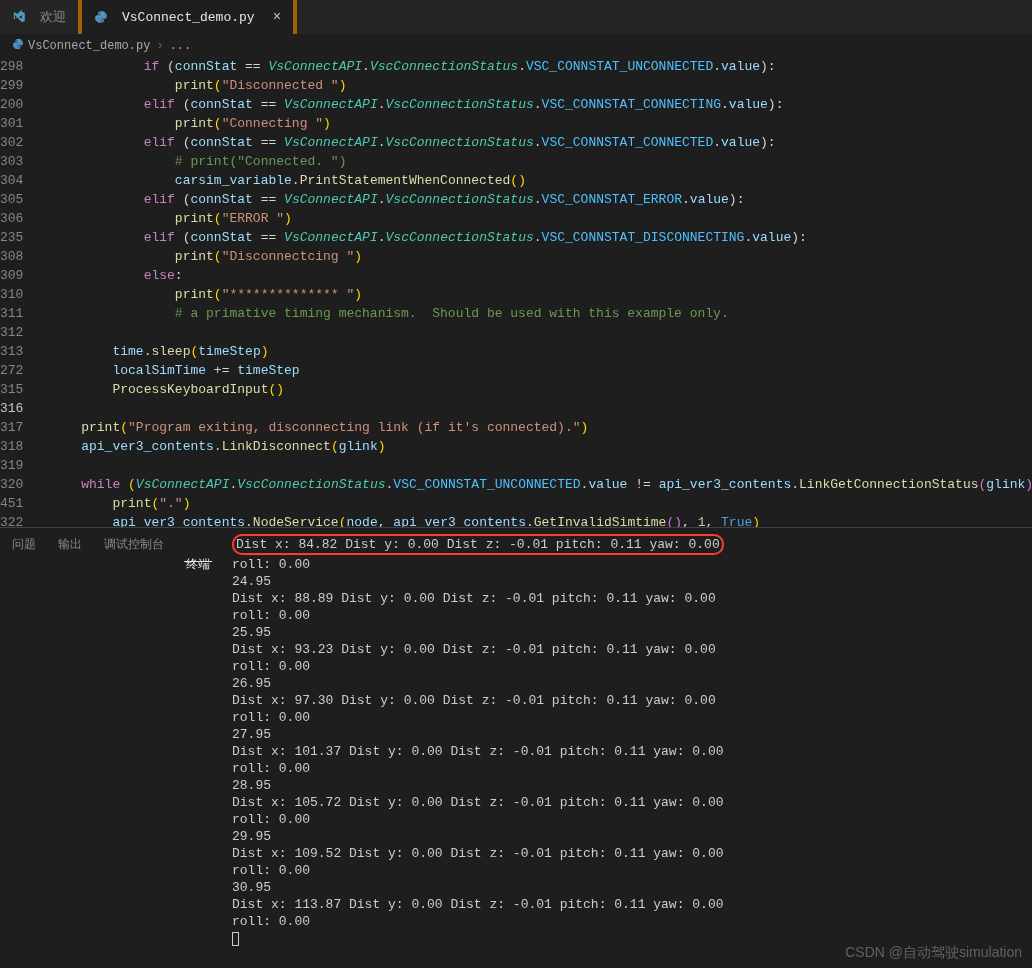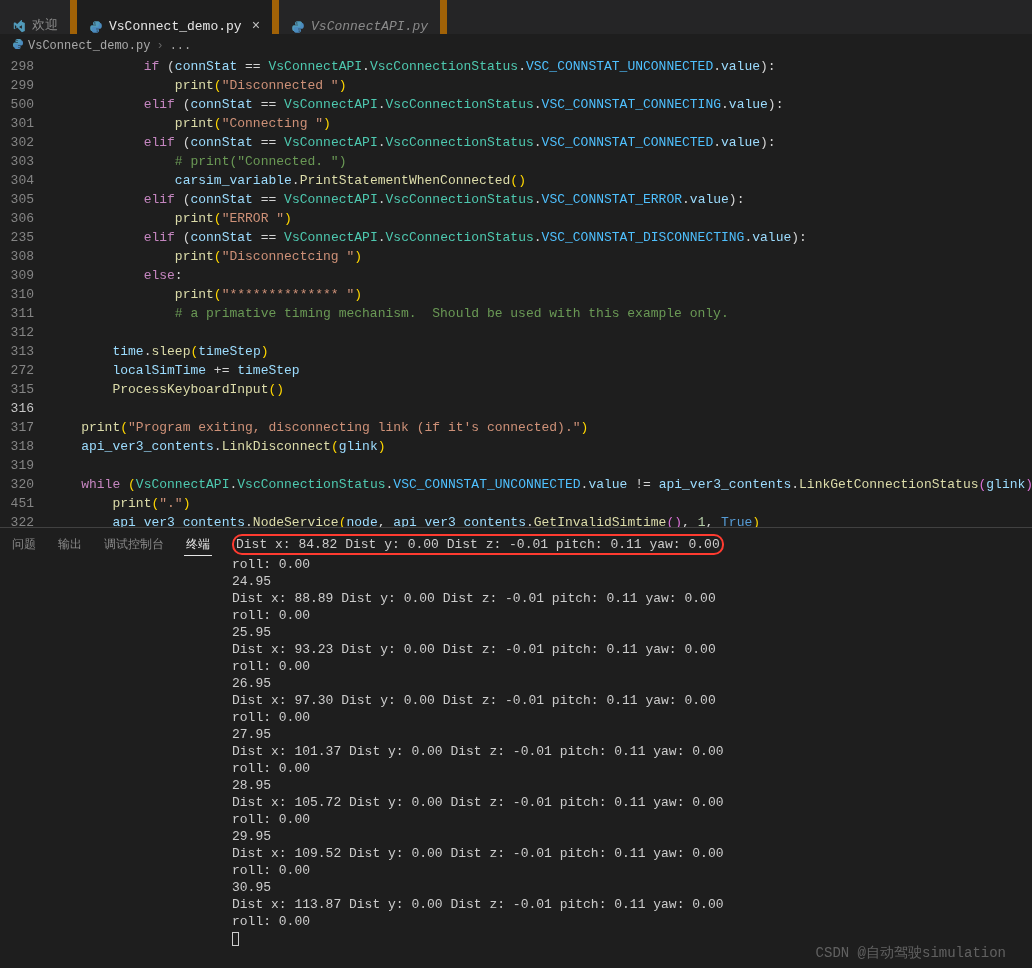--- a/index.html
+++ b/index.html
@@ -16,27 +16,27 @@
 
   
   .tab-bar {
     display: flex;
     height: 35px;
     background: #252526;
     border-bottom: 1px solid #1e1e1e;
   }
   .tab {
     display: flex;
-    align-items: flex-end;
-    gap: 6px;
+    align-items: center;
+    gap: 14px;
     padding: 0 12px;
     height: 100%;
     color: #8a8a8a;
     font-size: 13px;
-    border-right: 7px solid #a16207;
+    border-right: 4px solid #a16207;
     cursor: pointer;
     white-space: nowrap;
   }
   .tab.active {
     background: #1e1e1e;
     color: #e6e6e6;
   }
   .tab.italic { font-style: italic; }
   .tab .close {
     margin-left: 4px;
@@ -68,38 +68,38 @@
     display: flex;
     height: 470px;
     background: #1e1e1e;
     font-size: 13px;
     line-height: 19px;
     overflow: hidden;
   }
   .gutter {
     width: 50px;
     flex: 0 0 50px;
-    text-align: right;
+    text-align: left;
     padding-right: 16px;
     color: #858585;
     user-select: none;
   }
   .gutter .active-line { color: #c6c6c6; }
   .code-area {
     flex: 1;
     position: relative;
     white-space: pre;
     overflow: hidden;
   }
   .code-line { height: 19px; }
 
   
   .tok-kw    { color: #c586c0; }  
   .tok-fn    { color: #dcdcaa; }  
-  .tok-cls   { color: #4ec9b0; }  
+  .tok-cls   { color: #4ec9b0; font-style: italic; }  
   .tok-var   { color: #9cdcfe; }  
   .tok-const { color: #4fc1ff; }  
   .tok-op    { color: #d4d4d4; }
   .tok-punc  { color: #d4d4d4; }
   .tok-paren { color: #ffd700; }  
   .tok-paren2{ color: #da70d6; }  
   .tok-str   { color: #ce9178; }  
   .tok-num   { color: #b5cea8; }
   .tok-comm  { color: #6a9955; }
   .tok-bool  { color: #569cd6; }
@@ -116,20 +116,21 @@
     gap: 18px;
     padding: 6px 10px 0 10px;
     font-size: 12px;
     color: #8a8a8a;
     height: 28px;
   }
   .panel-tab { cursor: pointer; padding: 2px 2px 5px 2px; }
   .panel-tab.active {
     color: #e6e6e6;
     border-bottom: 1px solid #e6e6e6;
+    margin-top: 20px;
   }
 
   
   .terminal {
     flex: 1;
     padding: 6px 10px;
     font-size: 13px;
     line-height: 17px;
     color: #cccccc;
     white-space: pre;
@@ -147,23 +148,23 @@
     width: 7px;
     height: 14px;
     border: 1px solid #cccccc;
     vertical-align: text-bottom;
   }
 
   
   .watermark {
     position: absolute;
     bottom: 6px;
-    right: 26px;
+    right: 10px;
     color: rgba(220,220,220,0.35);
-    font-family: Liberation Mono, monospace;
+    font-family: Liberation Sans, sans-serif;
     font-size: 14px;
     pointer-events: none;
   }
 </style>
 </head>
 <body>
 
 <div class="tab-bar" id="tab-bar">
     <div class="tab">
       <span class="icon icon-vscode">
@@ -175,29 +176,20 @@
     </div>
     <div class="tab active">
       <span class="icon icon-python">
         <svg width="14" height="14" viewBox="0 0 24 24">
           <path fill="#519aba" d="M12 2c-3 0-5 1-5 3v3h5v1H5c-2 0-3 2-3 5s1 5 3 5h2v-3c0-2 2-4 4-4h5c2 0 3-1 3-3V5c0-2-2-3-5-3h-2zm-2 2a1 1 0 110 2 1 1 0 010-2z"></path>
           <path fill="#4b8bbe" d="M12 22c3 0 5-1 5-3v-3h-5v-1h7c2 0 3-2 3-5s-1-5-3-5h-2v3c0 2-2 4-4 4H8c-2 0-3 1-3 3v4c0 2 2 3 5 3h2zm2-2a1 1 0 110-2 1 1 0 010 2z"></path>
         </svg>
       </span>
       <span>VsConnect_demo.py</span>
       <span class="close">×</span>
-    </div>
-    <div class="tab italic">
-      <span class="icon icon-python">
-        <svg width="14" height="14" viewBox="0 0 24 24">
-          <path fill="#519aba" d="M12 2c-3 0-5 1-5 3v3h5v1H5c-2 0-3 2-3 5s1 5 3 5h2v-3c0-2 2-4 4-4h5c2 0 3-1 3-3V5c0-2-2-3-5-3h-2zm-2 2a1 1 0 110 2 1 1 0 010-2z"></path>
-          <path fill="#4b8bbe" d="M12 22c3 0 5-1 5-3v-3h-5v-1h7c2 0 3-2 3-5s-1-5-3-5h-2v3c0 2-2 4-4 4H8c-2 0-3 1-3 3v4c0 2 2 3 5 3h2zm2-2a1 1 0 110-2 1 1 0 010 2z"></path>
-        </svg>
-      </span>
-      <span>VsConnectAPI.py</span>
     </div>
   </div>
 
 <div class="breadcrumb">
   <span class="crumb">
     <span class="icon icon-python">
       <svg width="12" height="12" viewBox="0 0 24 24">
           <path fill="#519aba" d="M12 2c-3 0-5 1-5 3v3h5v1H5c-2 0-3 2-3 5s1 5 3 5h2v-3c0-2 2-4 4-4h5c2 0 3-1 3-3V5c0-2-2-3-5-3h-2zm-2 2a1 1 0 110 2 1 1 0 010-2z"></path>
           <path fill="#4b8bbe" d="M12 22c3 0 5-1 5-3v-3h-5v-1h7c2 0 3-2 3-5s-1-5-3-5h-2v3c0 2-2 4-4 4H8c-2 0-3 1-3 3v4c0 2 2 3 5 3h2zm2-2a1 1 0 110-2 1 1 0 010 2z"></path>
         </svg>
@@ -205,21 +197,21 @@
     <span>VsConnect_demo.py</span>
   </span>
   <span class="sep">›</span>
   <span class="crumb">...</span>
 </div>
 
 <div class="editor">
   <div class="gutter" id="gutter">
       <div>298</div>
       <div>299</div>
-      <div>500</div>
+      <div>200</div>
       <div>301</div>
       <div>302</div>
       <div>303</div>
       <div>304</div>
       <div>305</div>
       <div>306</div>
       <div>235</div>
       <div>308</div>
       <div>309</div>
       <div>310</div>

